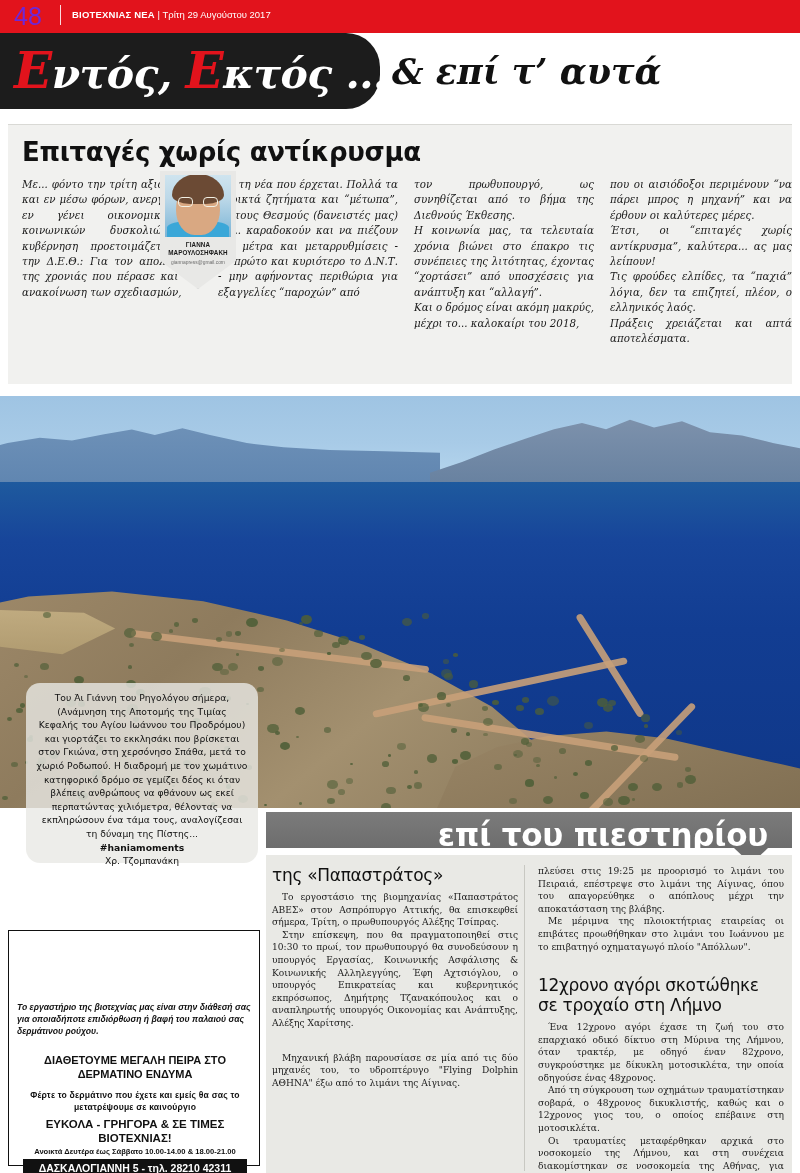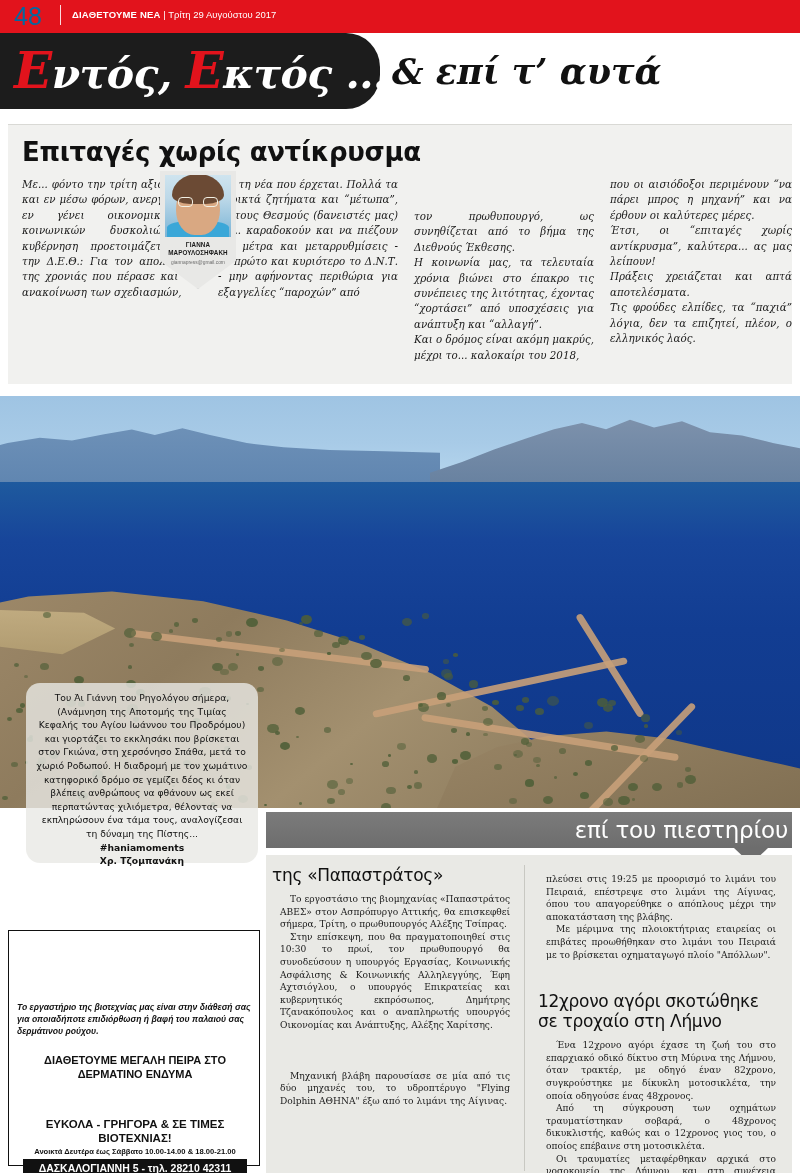--- a/index.html
+++ b/index.html
@@ -6,21 +6,21 @@
   body{
     width:800px;height:1173px;position:relative;overflow:hidden;
     font-family:"Liberation Sans", sans-serif;
     -webkit-font-smoothing:antialiased;
   }
   .page{position:relative;width:800px;height:1173px;background:#fff;}
 
   
   .topbar{position:absolute;left:0;top:0;width:800px;height:30px;background:#e2131c;}
   .page-number{
-    position:absolute;left:14px;top:2px;color:#0369a1;font-size:25px;
+    position:absolute;left:14px;top:2px;color:#6d28d9;font-size:25px;
     font-family:"Liberation Sans", sans-serif;font-weight:400;letter-spacing:0;
   }
   .topbar-sep{position:absolute;left:60px;top:5px;width:1px;height:20px;background:#fff;opacity:.85;}
   .topbar-meta{position:absolute;left:72px;top:9px;color:#fff;font-size:9.5px;white-space:nowrap;}
   .topbar-meta b{font-weight:bold;letter-spacing:.2px;}
   .topbar-meta span.light{font-weight:normal;}
   .red-rule{position:absolute;left:0;top:30px;width:800px;height:3px;background:#e2131c;}
 
   
   .masthead{position:absolute;left:0;top:33px;width:800px;height:83px;background:#fff;}
@@ -52,21 +52,21 @@
   }
   .cols{position:absolute;left:14px;top:52px;width:756px;height:190px;}
   .col{
     position:absolute;top:0;width:180px;
     font-family:"DejaVu Serif", serif;font-style:italic;
     font-size:10.3px;line-height:15.4px;color:#1a1a1a;text-align:justify;
   }
   .col p{margin:0 0 0 0;}
   .col1{left:0;}
   .col2{left:196px;}
-  .col3{left:392px;margin-top:32px;}
+  .col3{left:392px;}
   .col4{left:588px;width:182px;}
 
   
   .author-badge{
     position:absolute;left:152px;top:46px;width:76px;height:118px;
   }
   .badge-shape{
     position:absolute;left:0;top:0;width:76px;height:118px;background:#e8e8e6;
     box-shadow:2px 2px 4px rgba(0,0,0,.22);
     clip-path:polygon(0 0,100% 0,100% 76%,50% 100%,0 76%);
@@ -134,50 +134,50 @@
 
   
   .caption{
     position:absolute;left:26px;top:683px;width:232px;height:180px;
     background:rgba(233,233,229,.80);border-radius:14px;
     font-size:9.2px;line-height:13.6px;color:#111;text-align:center;
     padding:8px 10px 0 10px;box-sizing:border-box;
     font-family:"DejaVu Sans", sans-serif;
   }
   .caption .tag{font-weight:bold;}
-  .caption .sig{font-weight:bold;}
+  .caption .sig{font-weight:normal;}
 
   
   .press-head{
     position:absolute;left:266px;top:812px;width:526px;height:36px;
     background:linear-gradient(#7b7b7b,#6d6d6d);
   }
   .press-head-title{
-    position:absolute;right:4px;top:5px;color:#fff;font-size:23px;font-weight:normal;
+    position:absolute;right:24px;top:5px;color:#fff;font-size:31px;font-weight:bold;
     font-family:"DejaVu Sans", sans-serif;letter-spacing:-0.2px;
   }
   .press-notch{
     position:absolute;left:734px;top:848px;width:0;height:0;
     border-left:17px solid transparent;border-right:17px solid transparent;
     border-top:16px solid #6d6d6d;
   }
   .press-body{position:absolute;left:266px;top:855px;width:526px;height:318px;background:#e9e9e5;}
   .pcol{position:absolute;top:10px;width:246px;}
   .pcol-left{left:6px;}
   .pcol-right{left:272px;}
   .pcol-right:before{
     content:"";position:absolute;left:-14px;top:0;width:1px;height:306px;background:#c8c8c2;
   }
   .news-title{
     font-family:"DejaVu Sans", sans-serif;font-weight:normal;color:#111;
     font-size:17px;line-height:20px;margin:0 0 6px 0;letter-spacing:-0.3px;
   }
   .news-body{
     font-family:"DejaVu Serif", serif;font-size:9.1px;line-height:12.6px;
-    color:#1a1a1a;text-align:justify;margin:8px;
+    color:#1a1a1a;text-align:justify;margin:0;
   }
   .news-body p{margin:0;text-indent:10px;}
   .news-body p.cont{text-indent:0;}
   .gap{height:22px;}
 
   
   .advert{
     position:absolute;left:8px;top:930px;width:252px;height:236px;
     background:#fff;border:1px solid #111;box-sizing:border-box;
   }
@@ -221,21 +221,21 @@
 </style>
 </head>
 <body>
 
 <div class="page">
 
   <div class="topbar"></div>
   <div class="page-number">48</div>
   <div class="topbar-sep"></div>
   <div class="topbar-meta">
-    <b>ΔΙΑΘΕΤΟΥΜΕ ΝΕΑ</b>
+    <b>ΒΙΟΤΕΧΝΙΑΣ ΝΕΑ</b>
     <span class="light">|</span>
     <span class="light">Τρίτη 29 Αυγούστου 2017</span>
   </div>
   <div class="red-rule"></div>
 
   <div class="masthead">
     <div class="mast-black"></div>
     <div class="mast-title">
       <span class="cap">Ε</span><span>ντός,</span>&nbsp;<span class="cap">Ε</span><span>κτός ...</span>
     </div>
@@ -254,22 +254,22 @@
         <p>για τη νέα που έρχεται. Πολλά τα ανοικτά ζητήματα και “μέτωπα”, με τους Θεσμούς (δανειστές μας) να... καραδοκούν και να πιέζουν για μέτρα και μεταρρυθμίσεις - με πρώτο και κυριότερο το Δ.Ν.Τ. - μην αφήνοντας περιθώρια για εξαγγελίες “παροχών” από</p>
       </div>
       <div class="col col3">
         <p>τον πρωθυπουργό, ως συνηθίζεται από το βήμα της Διεθνούς Έκθεσης.</p>
         <p>Η κοινωνία μας, τα τελευταία χρόνια βιώνει στο έπακρο τις συνέπειες της λιτότητας, έχοντας “χορτάσει” από υποσχέσεις για ανάπτυξη και “αλλαγή”.</p>
         <p>Και ο δρόμος είναι ακόμη μακρύς, μέχρι το... καλοκαίρι του 2018,</p>
       </div>
       <div class="col col4">
         <p>που οι αισιόδοξοι περιμένουν “να πάρει μπρος η μηχανή” και να έρθουν οι καλύτερες μέρες.</p>
         <p>Έτσι, οι “επιταγές χωρίς αντίκρυσμα”, καλύτερα... ας μας λείπουν!</p>
+        <p>Τις φρούδες ελπίδες, τα “παχιά” λόγια, δεν τα επιζητεί, πλέον, ο ελληνικός λαός.</p>
         <p>Πράξεις χρειάζεται και απτά αποτελέσματα.</p>
-        <p>Τις φρούδες ελπίδες, τα “παχιά” λόγια, δεν τα επιζητεί, πλέον, ο ελληνικός λαός.</p>
       </div>
     </div>
 
     <div class="author-badge">
       <div class="badge-shape"></div>
       <div class="badge-photo">
         <div class="shirt"></div>
         <div class="neck"></div>
         <div class="face"></div>
         <div class="hair"></div>
@@ -478,36 +478,37 @@
       <div class="gap"></div>
       <div class="news-body">
         <p>Μηχανική βλάβη παρουσίασε σε μία από τις δύο μηχανές του, το υδροπτέρυγο "Flying Dolphin ΑΘΗΝΑ" έξω από το λιμάνι της Αίγινας.</p>
 
       </div>
     </div>
 
     <div class="pcol pcol-right">
       <div class="news-body">
         <p class="cont">πλεύσει στις 19:25 με προορισμό το λιμάνι του Πειραιά, επέστρεψε στο λιμάνι της Αίγινας, όπου του απαγορεύθηκε ο απόπλους μέχρι την αποκατάσταση της βλάβης.</p>
-        <p>Με μέριμνα της πλοιοκτήτριας εταιρείας οι επιβάτες προωθήθηκαν στο λιμάνι του Πειραιά με το βρίσκεται οχηματαγωγό πλοίο "Απόλλων".</p>
+        <p>Με μέριμνα της πλοιοκτήτριας εταιρείας οι επιβάτες προωθήθηκαν στο λιμάνι του Ιωάννου με το επιβατηγό οχηματαγωγό πλοίο "Απόλλων".</p>
       </div>
       <div class="gap"></div>
       <div class="news-title">
         <div>12χρονο αγόρι σκοτώθηκε</div>
         <div>σε τροχαίο στη Λήμνο</div>
       </div>
       <div class="news-body">
         <p>Ένα 12χρονο αγόρι έχασε τη ζωή του στο επαρχιακό οδικό δίκτυο στη Μύρινα της Λήμνου, όταν τρακτέρ, με οδηγό έναν 82χρονο, συγκρούστηκε με δίκυκλη μοτοσικλέτα, την οποία οδηγούσε ένας 48χρονος.</p>
         <p>Από τη σύγκρουση των οχημάτων τραυματίστηκαν σοβαρά, ο 48χρονος δικυκλιστής, καθώς και ο 12χρονος γιος του, ο οποίος επέβαινε στη μοτοσικλέτα.</p>
         <p>Οι τραυματίες μεταφέρθηκαν αρχικά στο νοσοκομείο της Λήμνου, και στη συνέχεια διακομίστηκαν σε νοσοκομεία της Αθήνας, για περαιτέρω νοσηλεία, όπου το παιδί υπέκυψε στα τραύματά του.</p>
       </div>
     </div>
   </div>
 
   <div class="advert">
     <div class="ad-t1">Το εργαστήριο της βιοτεχνίας μας είναι στην διάθεσή σας για οποιαδήποτε επιδιόρθωση ή βαφή του παλαιού σας δερμάτινου ρούχου.</div>
     <div class="ad-t2">ΔΙΑΘΕΤΟΥΜΕ ΜΕΓΑΛΗ ΠΕΙΡΑ ΣΤΟ ΔΕΡΜΑΤΙΝΟ ΕΝΔΥΜΑ</div>
+    <div class="ad-t3">Φέρτε το δερμάτινο που έχετε και εμείς θα σας το μετατρέψουμε σε καινούργιο</div>
     <div class="ad-t4">ΕΥΚΟΛΑ - ΓΡΗΓΟΡΑ &amp; ΣΕ ΤΙΜΕΣ ΒΙΟΤΕΧΝΙΑΣ!</div>
     <div class="ad-hours">Ανοικτά Δευτέρα έως Σάββατο 10.00-14.00 &amp; 18.00-21.00</div>
     <div class="ad-addr">ΔΑΣΚΑΛΟΓΙΑΝΝΗ 5 - τηλ. 28210 42311</div>
   </div>
 
 </div>
 
 </body></html>

